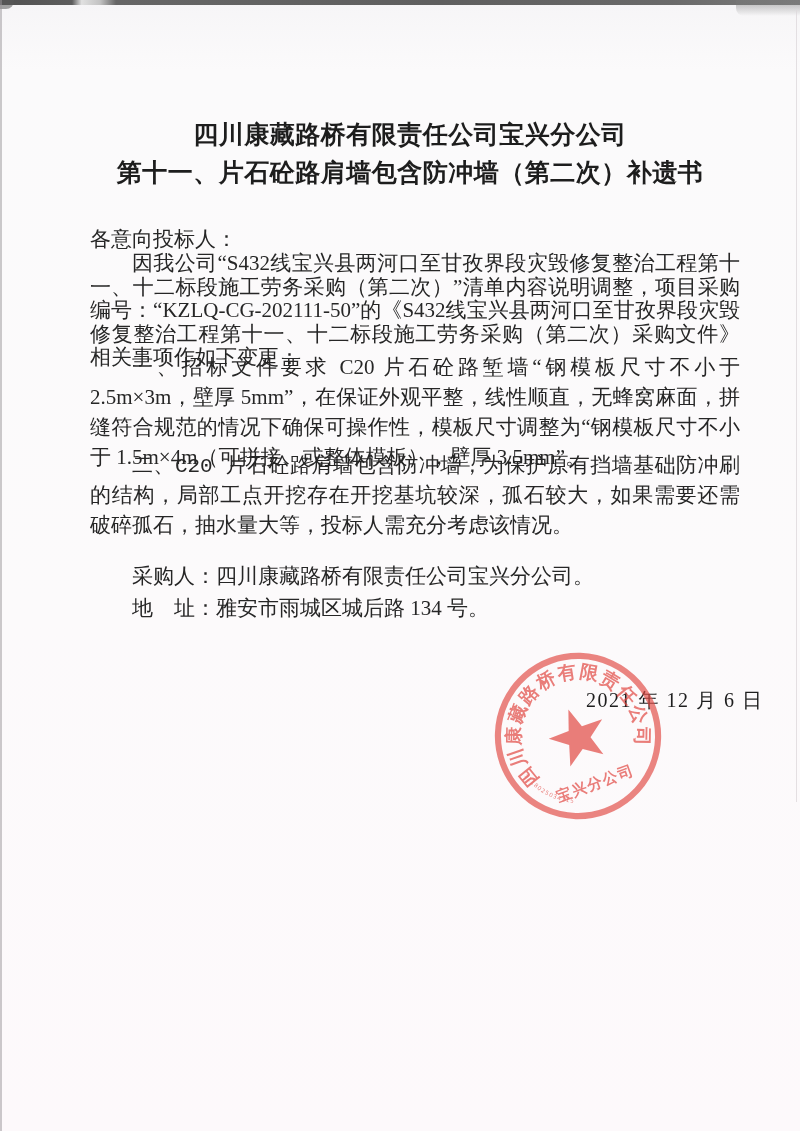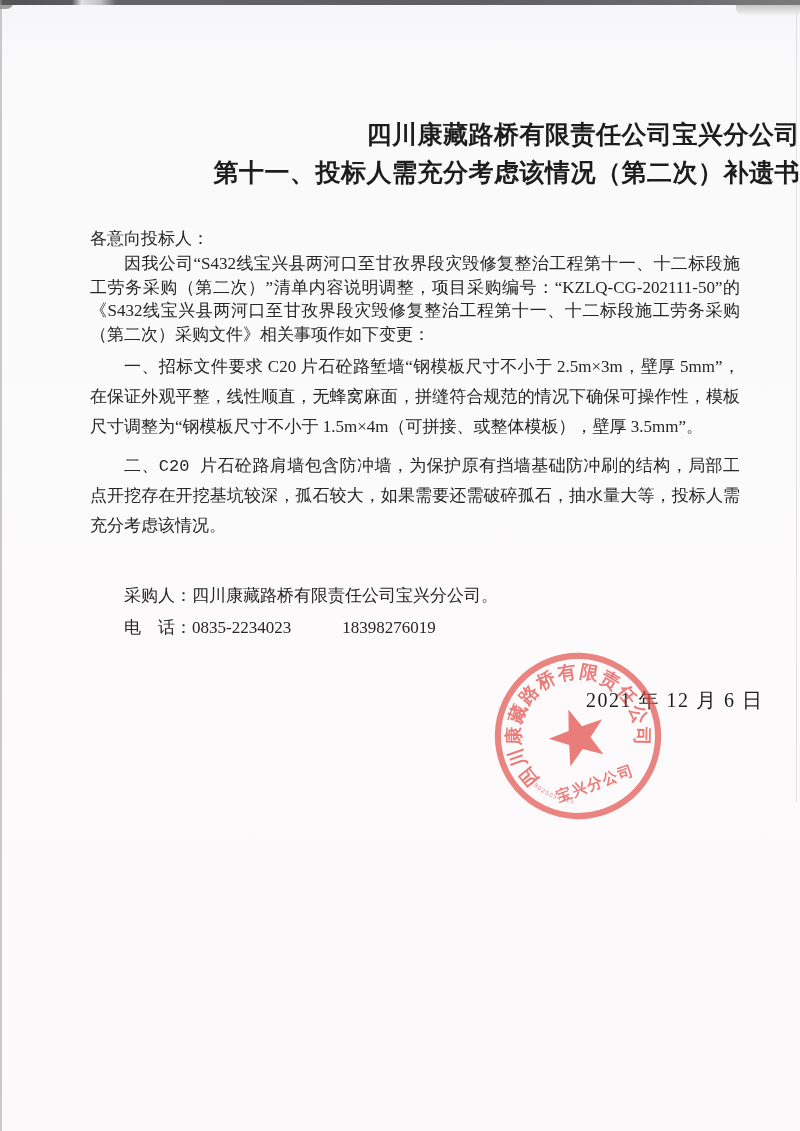--- a/index.html
+++ b/index.html
@@ -16,31 +16,31 @@
     background:linear-gradient(90deg,#3f3f3f 0%,#4c4c4c 9%,#dedede 10.2%,#bdbdbd 12.5%,#565656 14.5%,#4e4e4e 55%,#5a5a5a 84%,#6f6f6f 100%);
     opacity:.9; }
   .corner-tl { position:absolute; top:0; left:0; width:14px; height:9px; background:#5a5a5a; opacity:.55; border-radius:0 0 8px 0; }
   .corner-tr { position:absolute; top:0; right:0; width:64px; height:16px;
     background:linear-gradient(180deg,rgba(120,120,120,.55),rgba(200,200,200,0)); border-radius:0 0 0 8px; }
   .edge-left { position:absolute; top:0; left:0; width:2px; height:100%; background:#9a969a; opacity:.5; }
   .edge-right { position:absolute; top:10px; right:3px; width:1px; height:70%; background:#ddd8dc; opacity:.8; }
 
   .textlayer { position:absolute; inset:0; filter:blur(.25px); }
 
-  .doc-title { position:absolute; top:116px; left:20px; width:780px; text-align:right;
+  .doc-title { position:absolute; top:116px; left:20px; width:780px; text-align:center;
     font-weight:700; font-size:25px; line-height:37.5px; color:#1d1d1d; letter-spacing:.5px; }
 
-  .body-text { font-size:17px; color:#262626; }
+  .body-text { font-size:21px; color:#262626; }
   .salutation { position:absolute; top:227px; left:90px; width:650px; line-height:24px; }
   .para { position:absolute; left:90px; width:650px; text-align:justify; text-indent:2em; }
   .para.intro { top:252px; line-height:23.6px; }
   .para.s1 { top:339px; line-height:30px;margin-top:13px; }
   .para.s2 { top:452px; line-height:30px;font-family:Liberation Mono, monospace; }
   .para.s3 { top:534px; line-height:30px; }
-  .contacts { position:absolute; top:560px; left:90px; width:650px; line-height:32.4px;margin-top:20px; }
+  .contacts { position:absolute; top:560px; left:90px; width:650px; line-height:32.4px; }
   .contacts .cline { text-indent:2em; }
 
   .issue-date { position:absolute; top:687px; left:586px; font-size:20px; letter-spacing:1.5px;
     color:#1e1e1e; z-index:6; }
 
   .seal { position:absolute; top:648px; left:490px; width:176px; height:176px; z-index:4;
     opacity:.78; filter:blur(.3px) saturate(1.05); }
 </style>
 </head>
 <body>
@@ -50,32 +50,32 @@
   <div class="edge-top"></div>
   <div class="corner-tl"></div>
   <div class="corner-tr"></div>
   <div class="edge-left"></div>
   <div class="edge-right"></div>
 
   <div class="textlayer">
 
     <div class="doc-title">
       <div>四川康藏路桥有限责任公司宝兴分公司</div>
-      <div>第十一、投标人需充分考虑该情况（第二次）补遗书</div>
+      <div>第十一、片石砼路肩墙包含防冲墙（第二次）补遗书</div>
     </div>
 
     <div class="salutation body-text">各意向投标人：</div>
 
     <div class="para intro body-text">因我公司“S432线宝兴县两河口至甘孜界段灾毁修复整治工程第十一、十二标段施工劳务采购（第二次）”清单内容说明调整，项目采购编号：“KZLQ-CG-202111-50”的《S432线宝兴县两河口至甘孜界段灾毁修复整治工程第十一、十二标段施工劳务采购（第二次）采购文件》相关事项作如下变更：</div>
     <div class="para s1 body-text">一、招标文件要求 C20 片石砼路堑墙“钢模板尺寸不小于 2.5m×3m，壁厚 5mm”，在保证外观平整，线性顺直，无蜂窝麻面，拼缝符合规范的情况下确保可操作性，模板尺寸调整为“钢模板尺寸不小于 1.5m×4m（可拼接、或整体模板），壁厚 3.5mm”。</div>
     <div class="para s2 body-text">二、C20 片石砼路肩墙包含防冲墙，为保护原有挡墙基础防冲刷的结构，局部工点开挖存在开挖基坑较深，孤石较大，如果需要还需破碎孤石，抽水量大等，投标人需充分考虑该情况。</div>
 
     <div class="contacts body-text">
       <div class="cline">采购人：四川康藏路桥有限责任公司宝兴分公司。</div>
-      <div class="cline">电　话：0835-2234023　　　18398276019</div>
+      <div class="cline">地　址：雅安市雨城区城后路 134 号。</div>
     </div>
 
     <div class="issue-date">2021 年 12 月 6 日</div>
   </div>
 
   <svg class="seal" viewBox="0 0 200 200" xmlns="http://www.w3.org/2000/svg">
     <g transform="rotate(-20 100 100)" fill="#dc4a45" stroke="none">
       <circle cx="100" cy="100" r="91" fill="none" stroke="#dc4a45" stroke-width="7" opacity=".85"></circle>
       <defs>
         <path id="sealArc" d="M 42.8 133 A 66 66 0 1 1 157.2 133" fill="none"></path>

